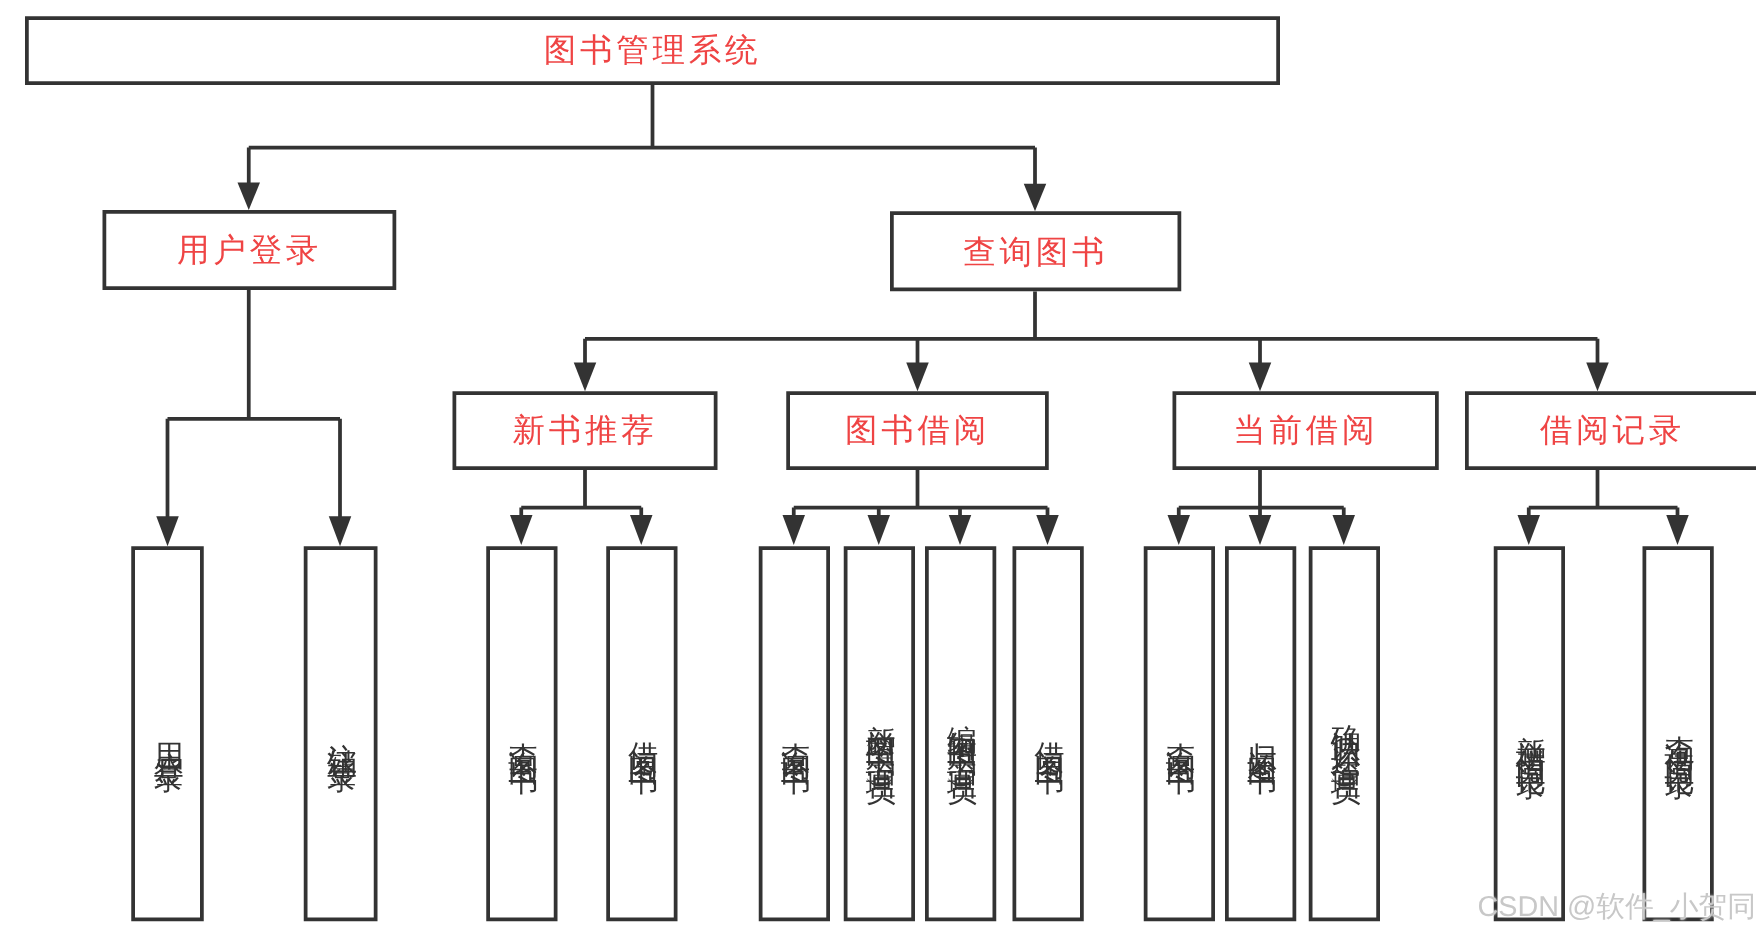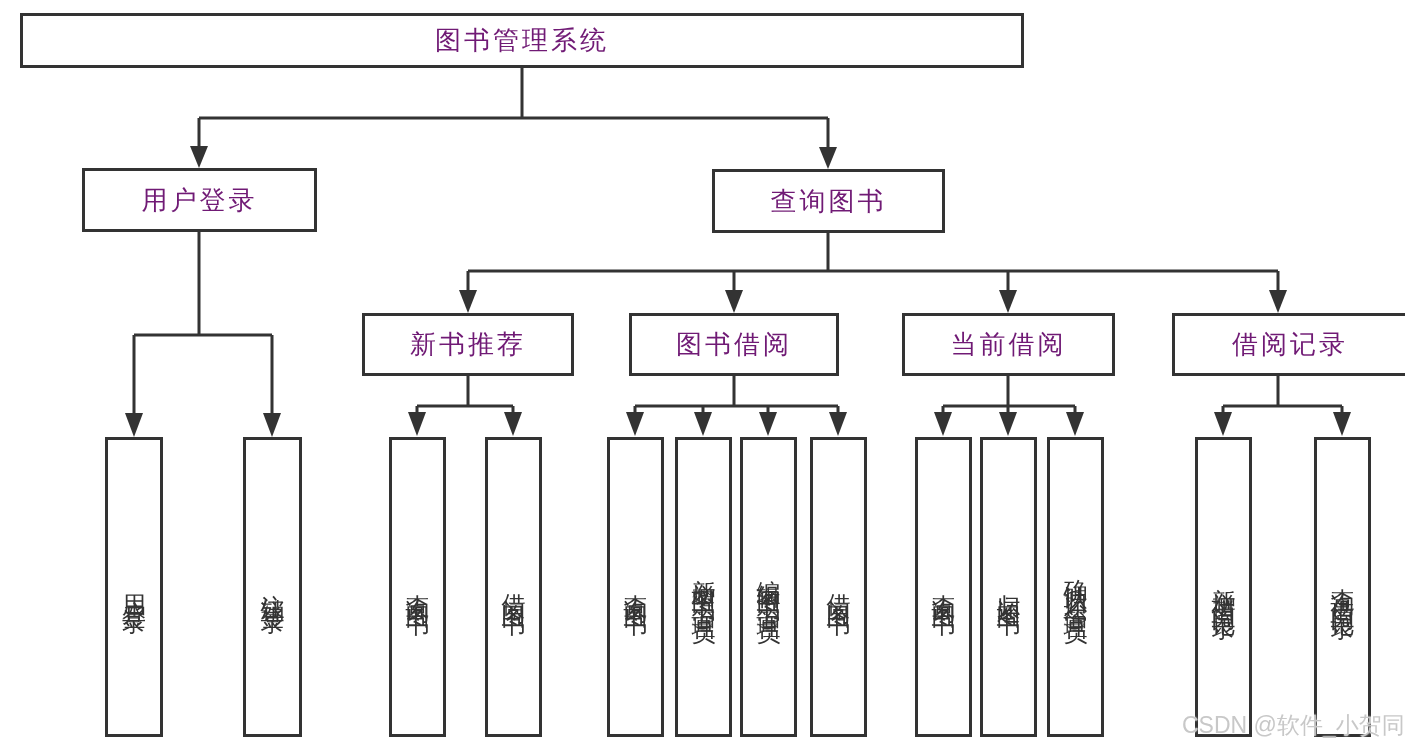--- a/index.html
+++ b/index.html
@@ -10,21 +10,21 @@
     font-family:"Liberation Sans","DejaVu Sans",sans-serif;
     overflow:hidden;
   }
   #connectors{position:absolute;left:0;top:0;width:1405px;height:747px;pointer-events:none;}
   .hbox{
     position:absolute;
     box-sizing:border-box;
     border:3px solid #333333;
     background:#ffffff;
     display:flex;align-items:center;justify-content:center;
-    font-size:26px;letter-spacing:3px;color:#701a75;
+    font-size:26px;letter-spacing:3px;color:#ef4444;
     z-index:2;
   }
   .leaf{
     position:absolute;
     box-sizing:border-box;
     top:437px;height:300px;
     border:3px solid #333333;
     background:#ffffff;
     display:flex;align-items:center;justify-content:center;
     z-index:2;
@@ -97,21 +97,21 @@
   <div class="hbox" style="left:712px;top:169px;width:233px;height:64px;">
     <span>查询图书</span>
   </div>
 
   <div class="hbox" style="left:629px;top:313px;width:210px;height:63px;">
     <span>图书借阅</span>
   </div>
   <div class="hbox" style="left:362px;top:313px;width:212px;height:63px;">
     <span>新书推荐</span>
   </div>
-  <div class="hbox" style="left:902px;top:313px;width:213px;height:63px;">
+  <div class="hbox" style="left:938px;top:313px;width:213px;height:63px;">
     <span>当前借阅</span>
   </div>
   <div class="hbox" style="left:1172px;top:313px;width:236px;height:63px;">
     <span>借阅记录</span>
   </div>
 
   <div class="leaf" style="left:105px;width:58px;">
     <span>用户登录</span>
   </div>
   <div class="leaf" style="left:243px;width:59px;">

